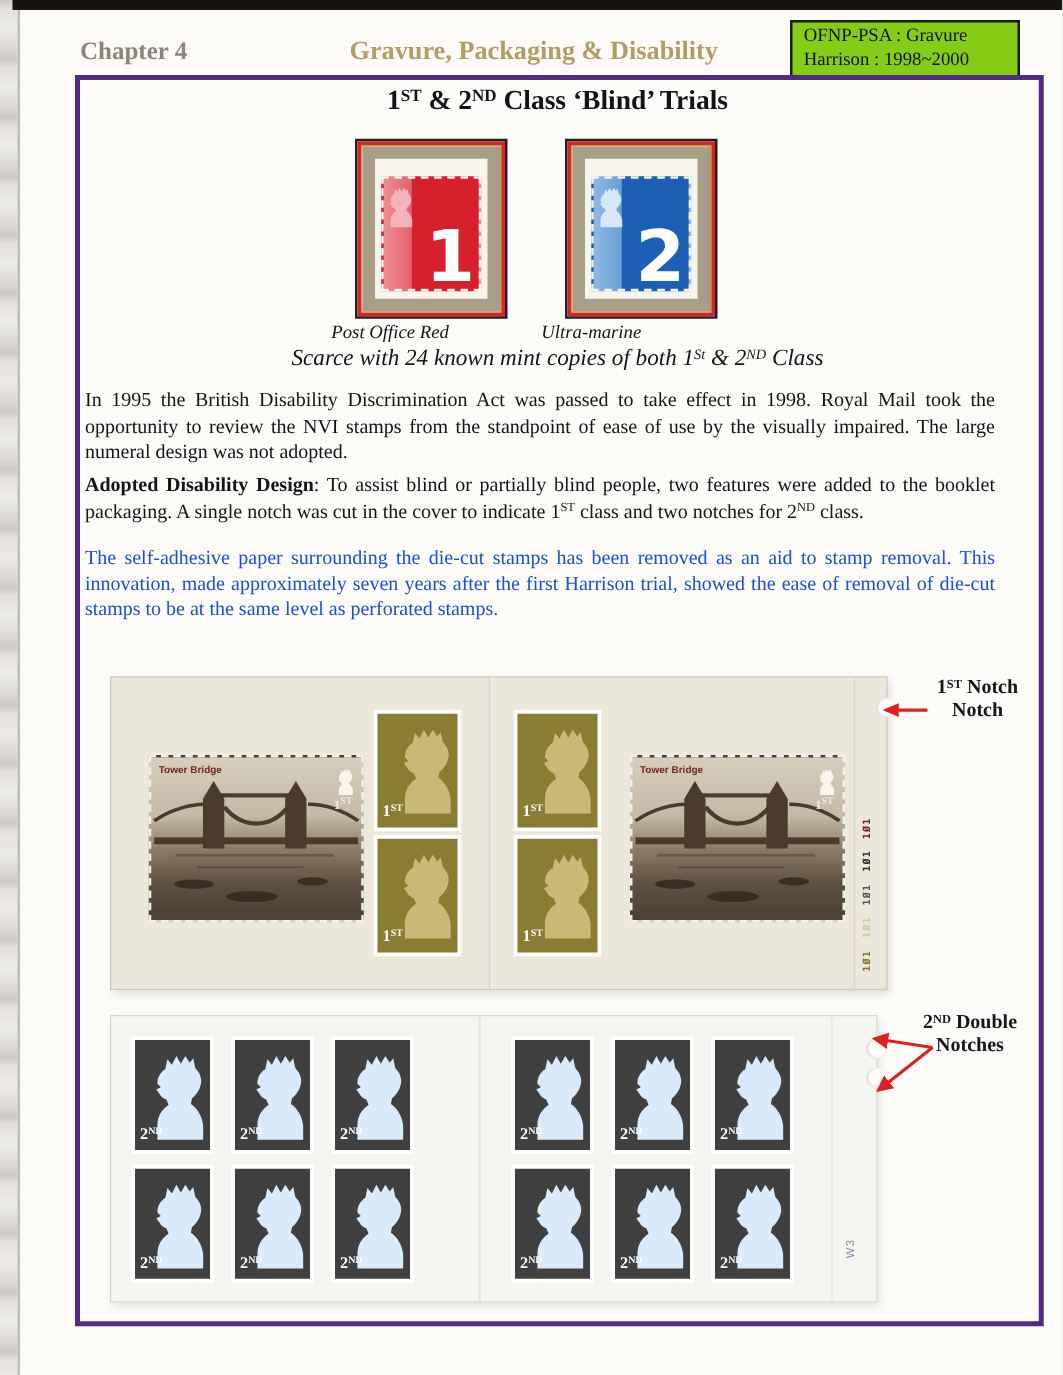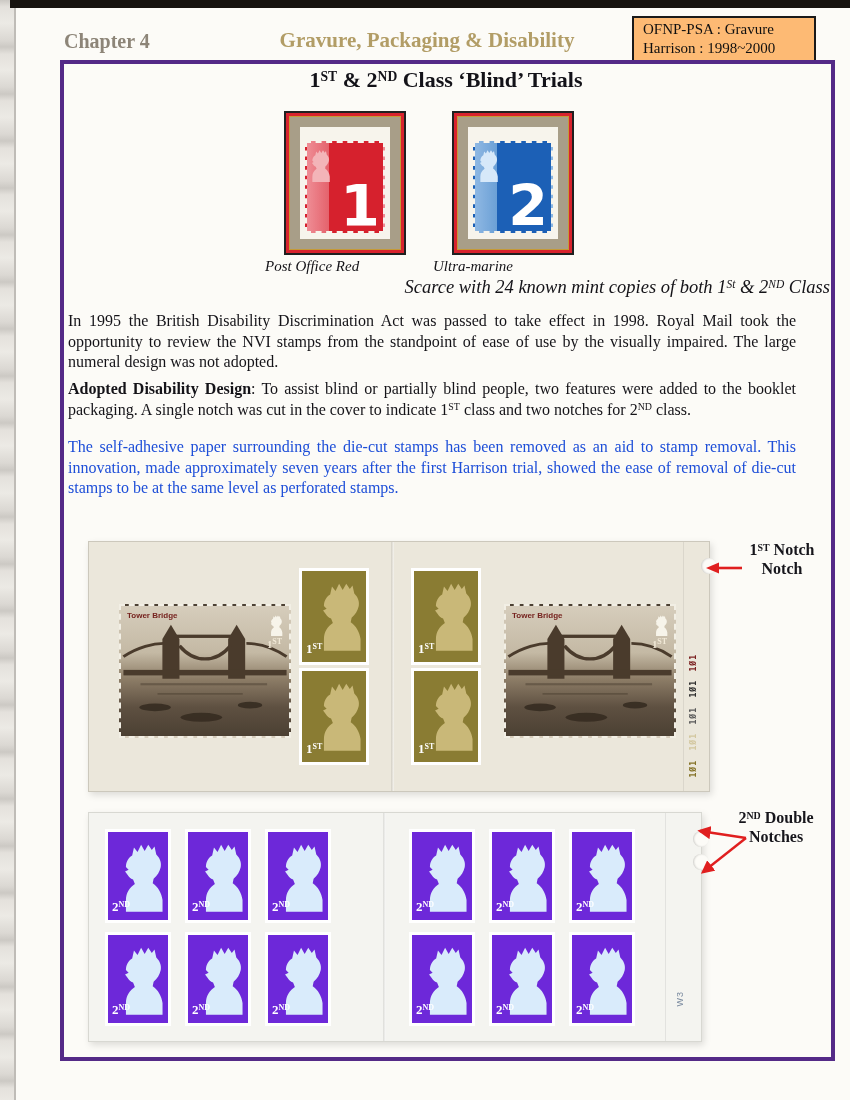--- a/index.html
+++ b/index.html
@@ -11,21 +11,21 @@
   .binding-strip { position:absolute; left:0; top:0; width:14px; height:100%;
     background:repeating-linear-gradient(to bottom,#ccc9c4 0px,#e4e1dc 7px,#eceae5 23px,#dbd8d3 40px,#ccc9c4 47px);
     border-right:2px solid #bfbcb7; }
   .top-bar { position:absolute; left:10px; right:0; top:0; height:8px; background:#17130f; }
 
   
   .chapter { position:absolute; left:64px; top:30px; font-size:20px; font-weight:bold; color:#8d8578; }
   .header-title { position:absolute; left:227px; top:28px; width:400px; text-align:center;
                   font-size:21px; font-weight:bold; color:#b29d66; }
   .ref-box { position:absolute; left:632px; top:16px; width:162px; border:2px solid #1a1a1a;
-             background:#fdba74; padding:2px 9px; font-size:15px; line-height:1.28; color:#101010; }
+             background:#84cc16; padding:2px 9px; font-size:15px; line-height:1.28; color:#101010; }
 
   .main-box { position:absolute; left:60px; top:60px; width:767px; height:993px;
               border:4px solid #542a87; }
 
   .page-title { position:absolute; left:62px; top:67px; width:768px; text-align:center;
                 font-size:22px; font-weight:bold; color:#131218; }
   .sp { font-size:0.62em; position:relative; top:-0.45em; }
 
   
   .mount { position:absolute; border:2px solid #202020; }
@@ -41,21 +41,21 @@
   .q-band { position:absolute; left:1px; top:5px; width:24px; height:34px; }
   .red-stamp  .q-band { color:#f3b4b8; }
   .blue-stamp .q-band { color:#d6e8f9; }
   .numeral { position:absolute; right:3px; bottom:-4px; font-family:"DejaVu Sans", sans-serif;
              font-weight:bold; font-size:57px; line-height:1; color:#fff; }
 
   .caption { position:absolute; top:258px; width:160px; text-align:left; font-style:italic;
              font-size:15px; }
   .caption-red  { left:265px; }
   .caption-blue { left:433px; }
-  .scarce { position:absolute; left:62px; top:277px; width:768px; text-align:right;
+  .scarce { position:absolute; left:62px; top:277px; width:768px; text-align:center;
             font-style:italic; font-size:18.5px; }
 
   .bodytext { position:absolute; left:68px; width:728px; text-align:justify;
               font-size:16px; line-height:20.5px; }
   .p1 { top:311px; }
   .p2 { top:379px; }
   .p3 { top:437px; color:#1d4ed8; font-weight:normal; }
   .lead { font-weight:bold; }
 
   
@@ -72,21 +72,21 @@
   .tb1 { left:30px; top:62px; } .tb2 { left:415px; top:62px; }
   .tb-art { position:absolute; left:0; top:0; width:100%; height:100%; }
   .tb-label { position:absolute; left:6px; top:5px; font-family:"Liberation Sans", sans-serif;
               font-size:8px; font-weight:bold; color:#76231f; }
   .tb-queen { position:absolute; right:5px; top:8px; width:16px; height:22px; color:#f7f4ea; }
   .tb-val { position:absolute; right:7px; top:33px; font-size:10px; font-weight:bold; color:#f2ead8; }
 
   .machin { position:absolute; background:#fff; padding:3px; }
   .machin-in { position:relative; width:100%; height:100%; }
   .gold-in { background:#8a7c33; width:64px; height:91px; }
-  .blue-in { background:#6d28d9; width:60px; height:88px; }
+  .blue-in { background:#404040; width:60px; height:88px; }
   .gold-in .machin-q { color:#c9b878; }
   .blue-in .machin-q { color:#d9ebfb; }
   .machin-q { position:absolute; right:1px; top:4px; width:50px; height:80px; }
   .machin-val { position:absolute; left:4px; bottom:5px; color:#fff; font-weight:bold; font-size:13px; }
   .mv-sup { font-size:8px; position:relative; top:-4px; }
 
   .gc1 { left:210px; } .gc2 { left:322px; } .gr1 { top:26px; } .gr2 { top:126px; }
   .bc1 { left:16px; } .bc2 { left:96px; } .bc3 { left:176px; }
   .bc4 { left:320px; } .bc5 { left:400px; } .bc6 { left:480px; }
   .br1 { top:16px; } .br2 { top:119px; }

